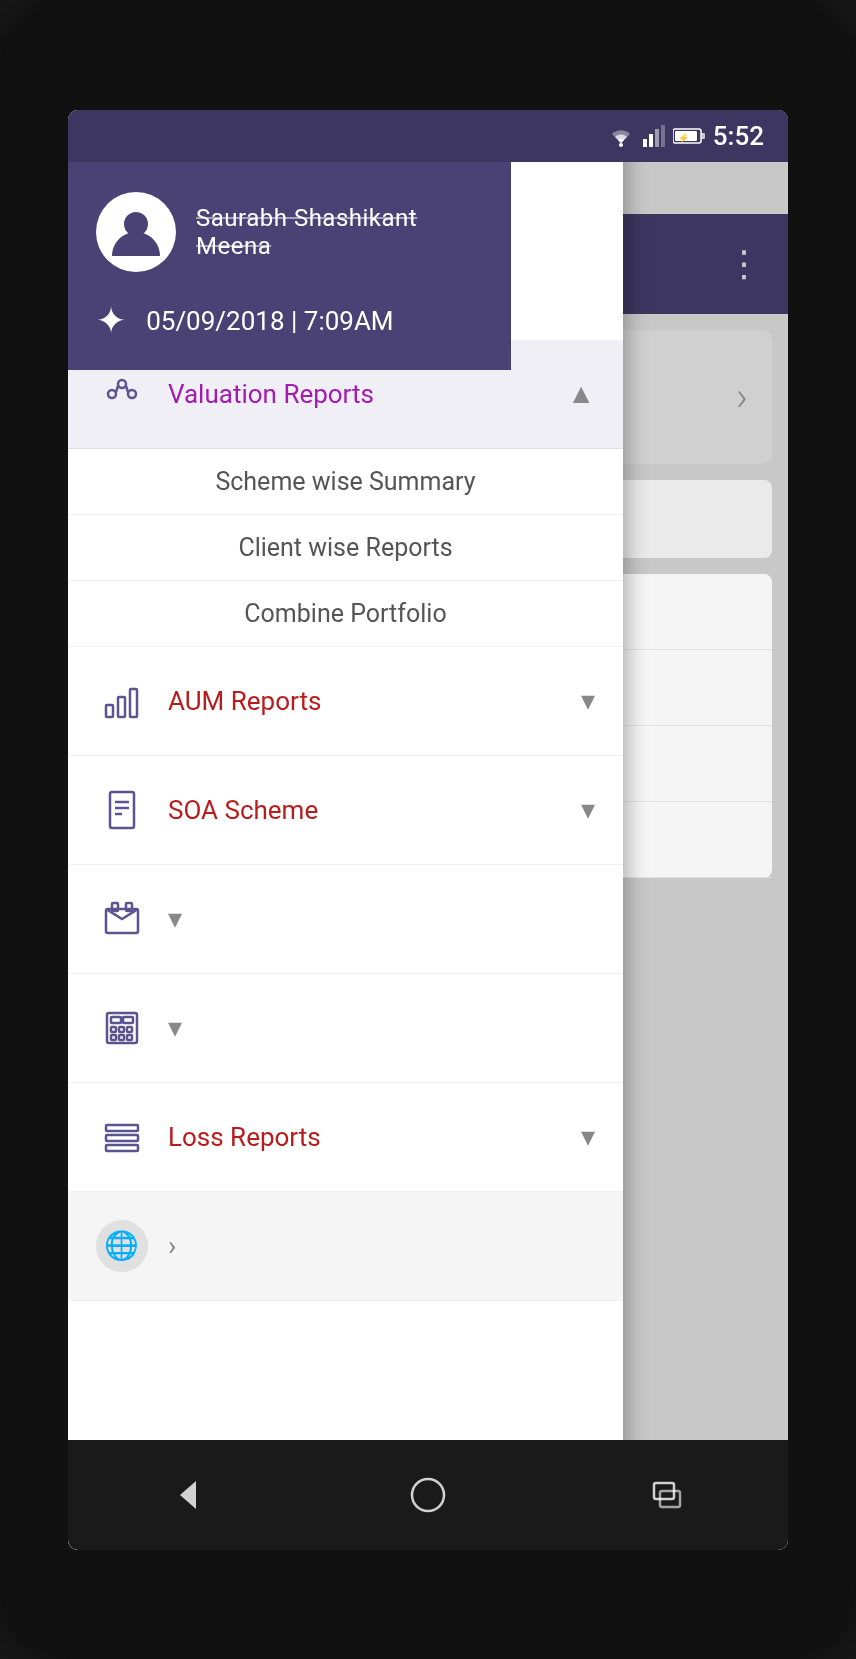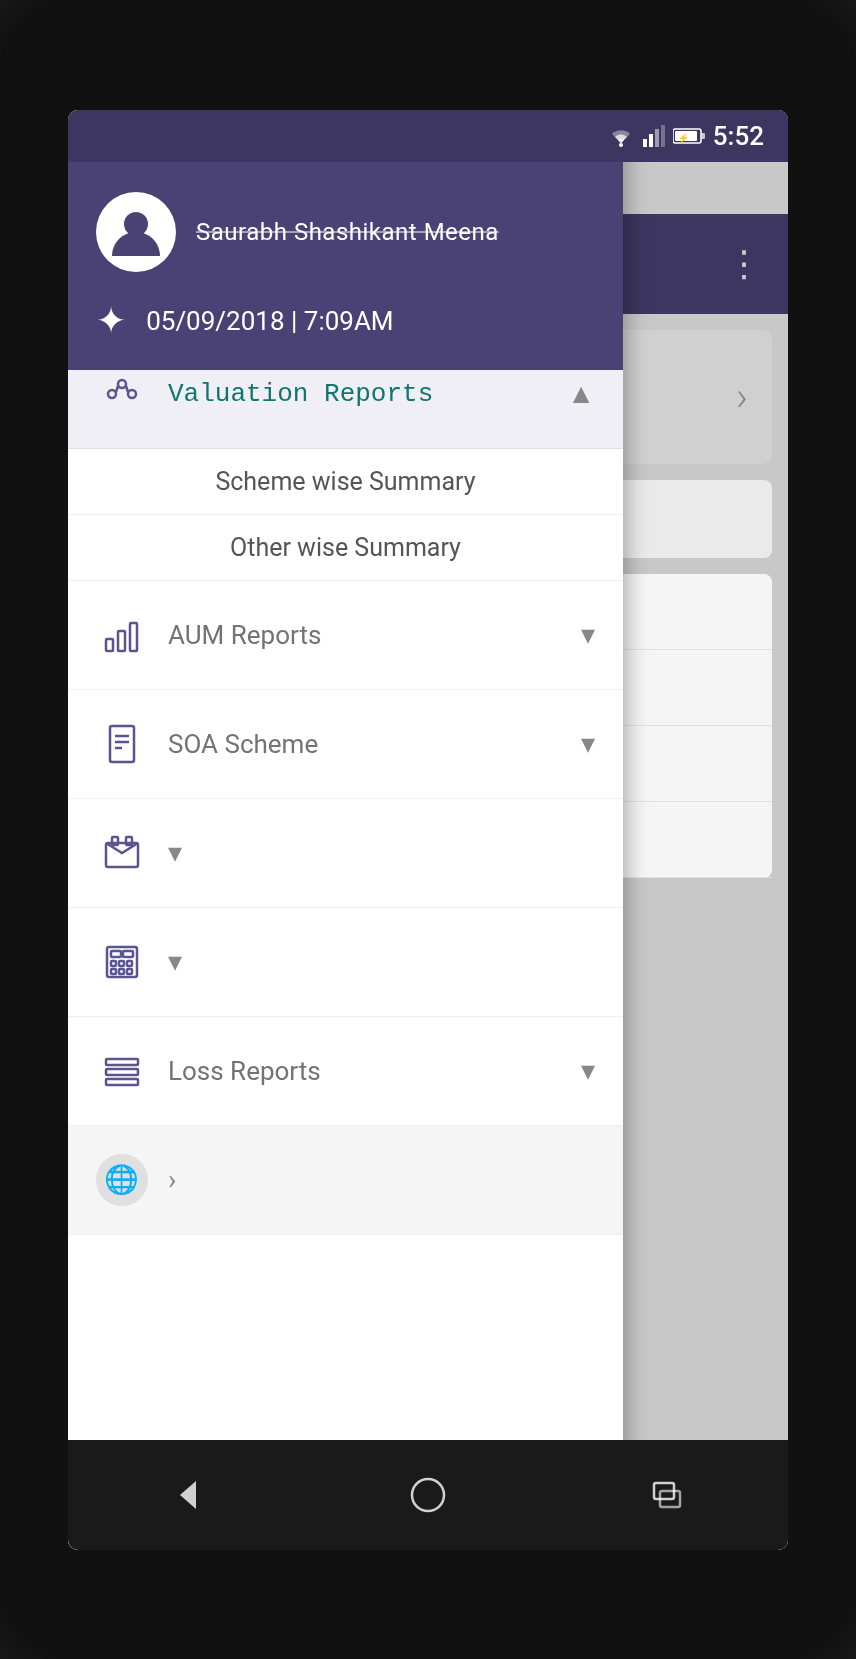--- a/index.html
+++ b/index.html
@@ -46,21 +46,21 @@
       align-items: center;
       gap: 8px;
     }
     .status-time {
       color: white;
       font-size: 26px;
       font-weight: 500;
     }
     
     .drawer-header {
-      width: 555px;
+      width: 443px;
       background: #4a4275;
       padding: 30px 28px 28px 28px;
       position: absolute;
       top: 0;
       left: 0;
       z-index: 10;
     }
     .header-top {
       display: flex;
       align-items: center;
@@ -172,21 +172,21 @@
       margin-right: 20px;
       flex-shrink: 0;
     }
     .menu-icon svg {
       width: 40px;
       height: 40px;
     }
     .menu-label {
       flex: 1;
       font-size: 26px;
-      color: #737373;
+      color: #b91c1c;
       font-weight: 400;
     }
     .menu-chevron {
       color: #888;
       font-size: 28px;
     }
     
     .submenu-item {
       display: flex;
       align-items: center;
@@ -204,22 +204,21 @@
     
     .valuation-header {
       display: flex;
       align-items: center;
       padding: 28px 28px;
       border-bottom: 1px solid #e0e0e0;
       background: #f0eff5;
       cursor: pointer;
     }
     .valuation-header .menu-label {
-      color: #0f766e;
-      font-family: Liberation Mono, monospace;
+      color: #a21caf;
     }
     
     .bottom-nav {
       position: absolute;
       bottom: 0;
       left: 0;
       width: 100%;
       height: 110px;
       background: #1a1a1a;
       display: flex;
@@ -356,23 +355,26 @@
           </div>
           <span class="menu-label">Valuation Reports</span>
           <span class="menu-chevron">▲</span>
         </div>
 
         <div class="submenu-item">
           <span class="submenu-label">Scheme wise Summary</span>
         </div>
 
         <div class="submenu-item">
-          <span class="submenu-label">Other wise Summary</span>
-        </div>
-
+          <span class="submenu-label">Client wise Reports</span>
+        </div>
+
+        <div class="submenu-item">
+          <span class="submenu-label">Combine Portfolio</span>
+        </div>
 
         <div class="menu-item">
           <div class="menu-icon">
             <svg viewBox="0 0 40 40" fill="none" stroke="#5c5490" stroke-width="2.5">
               <rect x="4" y="24" width="7" height="12" rx="1"></rect>
               <rect x="16" y="16" width="7" height="20" rx="1"></rect>
               <rect x="28" y="8" width="7" height="28" rx="1"></rect>
             </svg>
           </div>
           <span class="menu-label">AUM Reports</span>

